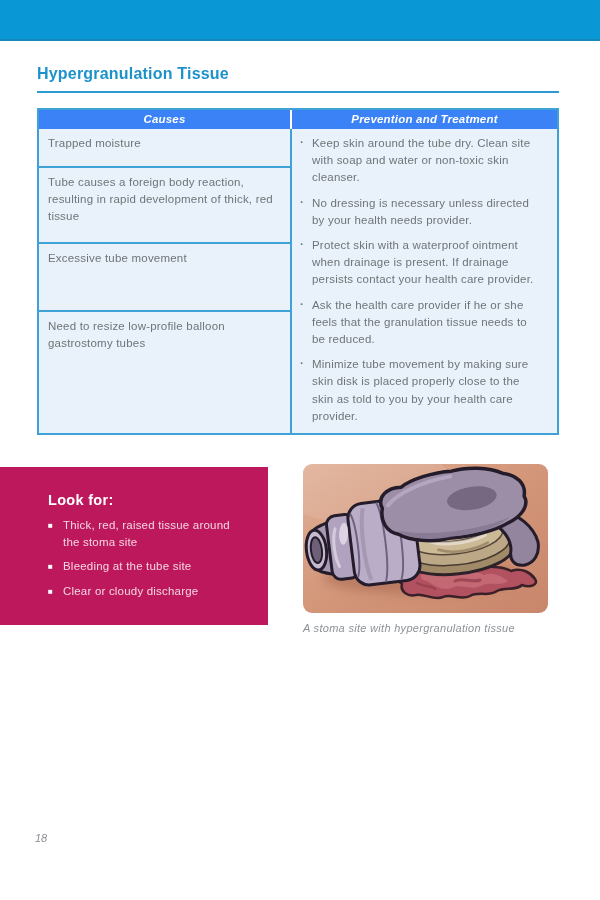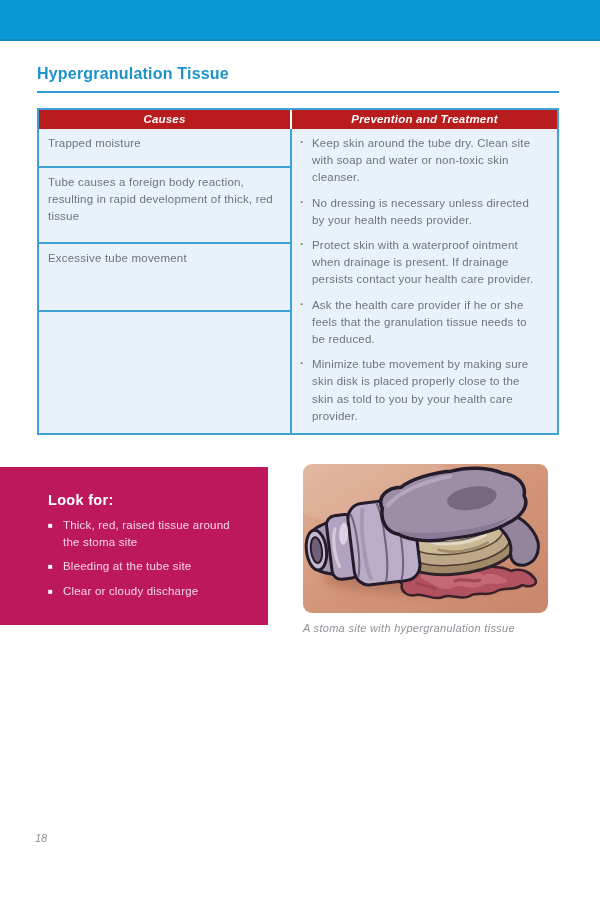--- a/index.html
+++ b/index.html
@@ -36,21 +36,21 @@
   }
 
   
   .cause-table {
     margin-top:15px;
     width:522px;
     border:2px solid #3ea2d7;
     display:flex;
     flex-direction:column;
   }
-  .tbl-head { display:flex; background:#b91c1c; }
+  .tbl-head { display:flex; background:#3b82f6; }
   .th {
     color:#ffffff;
     font-style:italic;
     font-weight:bold;
     font-size:11.5px;
     letter-spacing:0.2px;
     text-align:center;
     padding:3px 0 4px;
   }
   .th-causes { width:253px; border-right:2px solid #ffffff; }
@@ -151,20 +151,21 @@
   <div class="cause-table">
     <div class="tbl-head">
       <div class="th th-causes">Causes</div>
       <div class="th th-prev">Prevention and Treatment</div>
     </div>
     <div class="tbl-body">
       <div class="col-causes">
         <div class="cause-cell r1">Trapped moisture</div>
         <div class="cause-cell r2">Tube causes a foreign body reaction, resulting in rapid development of thick, red tissue</div>
         <div class="cause-cell r3">Excessive tube movement</div>
+        <div class="cause-cell r4">Need to resize low-profile balloon gastrostomy tubes</div>
       </div>
       <div class="col-prev">
         <div class="prev-item">
           <span class="dot">·</span>
           <span>Keep skin around the tube dry. Clean site with soap and water or non-toxic skin cleanser.</span>
         </div>
         <div class="prev-item">
           <span class="dot">·</span>
           <span>No dressing is necessary unless directed by your health needs provider.</span>
         </div>

